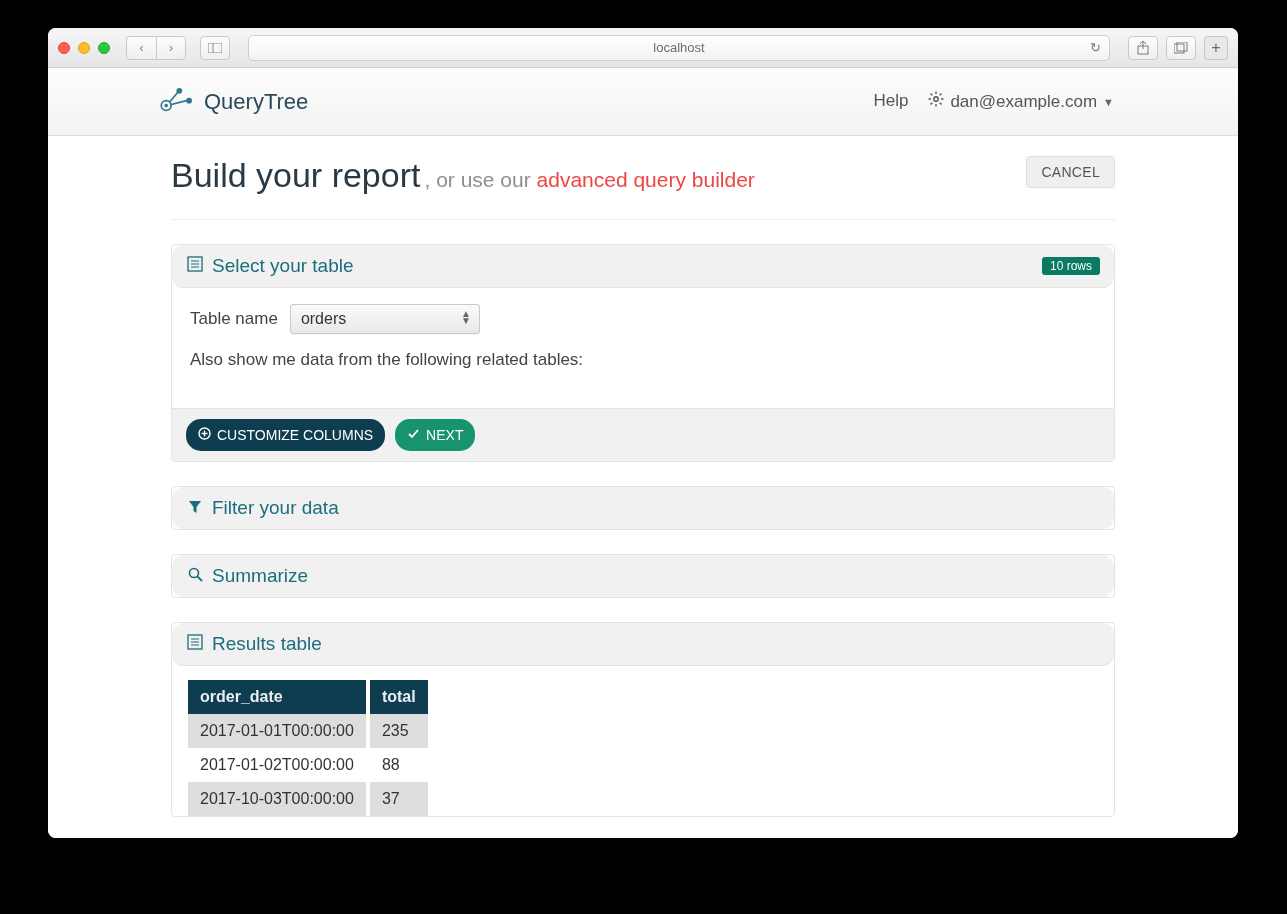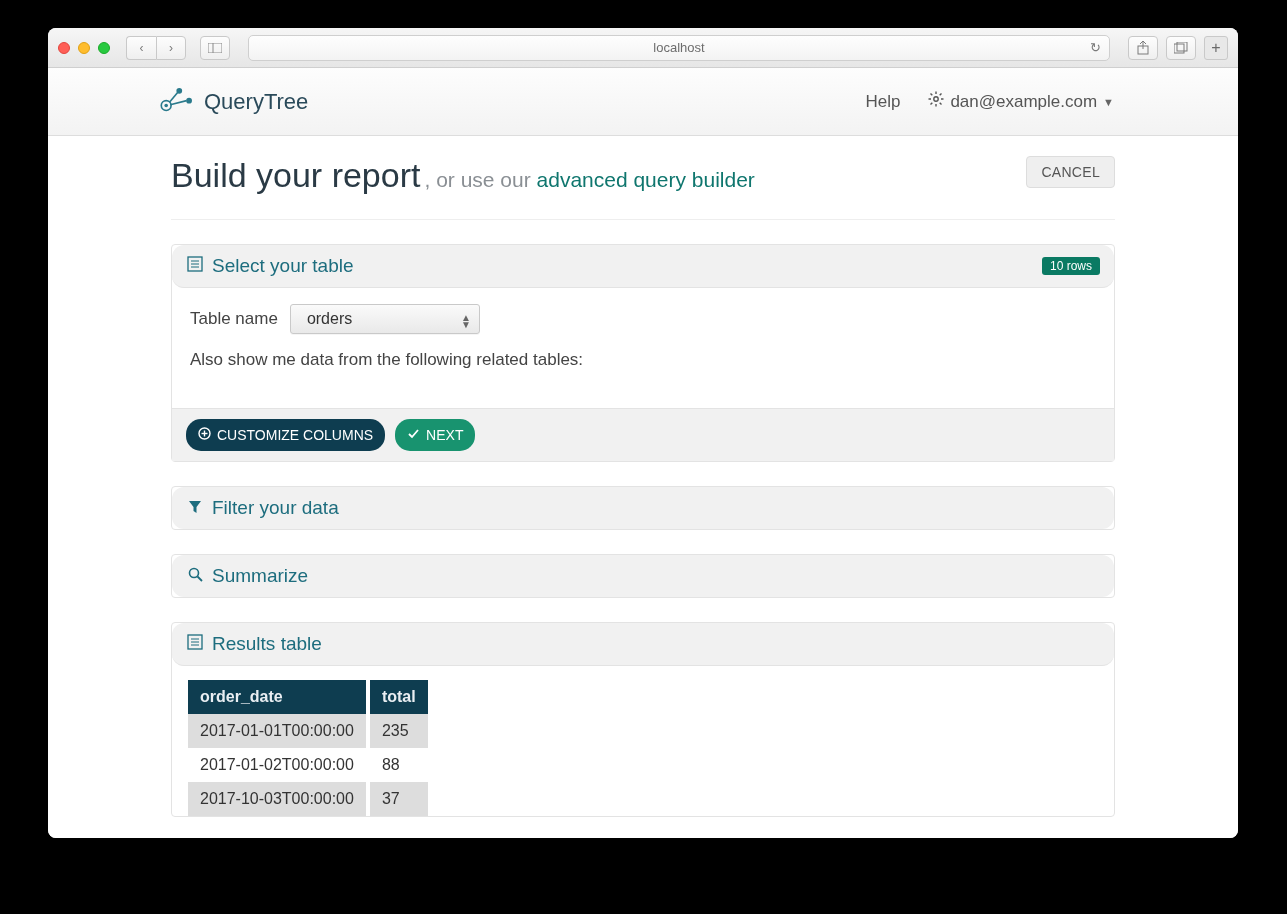--- a/index.html
+++ b/index.html
@@ -89,21 +89,21 @@
     width: 100%;
     display:flex; align-items:center;
     padding-left: 4px;
   }
   .brand {
     display:flex; align-items:center; gap:10px;
     color:#2a4a5a; font-size:22px; font-weight:400;
   }
   .brand svg { width:36px; height:30px; }
   .header-right {
-    margin-left:auto; display:flex; align-items:center; gap:28px;
+    margin-left:auto; display:flex; align-items:flex-start; gap:20px;
     color:#555; font-size:17px;
   }
   .user-menu { display:flex; align-items:center; gap:6px; cursor:pointer;}
   .caret-down { font-size:11px; color:#666; }
 
   .page {
     max-width: 960px;
     margin: 0 auto;
     padding: 20px 8px 0 8px;
   }
@@ -113,21 +113,21 @@
     padding-bottom: 24px;
     margin-bottom: 24px;
   }
   .page-title {
     font-size: 34px; font-weight: 400; color:#2a3a45;
     display:flex; align-items:baseline; flex-wrap:wrap; gap:4px;
   }
   .page-sub {
     font-size: 21px; color:#8a8f94;
   }
-  .page-sub a { color:#0f766e; text-decoration:none; font-size:21px;}
+  .page-sub a { color:#ef4444; text-decoration:none; font-size:21px;}
   .btn-cancel {
     margin-left:auto;
     background:#efefef; border:1px solid #ddd;
     padding:7px 14px; border-radius:4px;
     font-size:14px; color:#555; letter-spacing:0.3px;
     cursor:pointer;
   }
 
   .panel {
     border:1px solid #e3e3e3;
@@ -148,24 +148,24 @@
   .panel-header .icon { color:#1d6d7e; width:18px; text-align:center; }
   .badge {
     margin-left:auto;
     background:#0a7a63; color:#fff;
     font-size:12px; padding:2px 8px; border-radius:3px;
   }
   .panel-body { padding:16px 18px 22px 18px; color:#333; font-size:17px; }
   .form-row { display:flex; align-items:center; gap:12px; margin-bottom:16px;}
   .form-label { color:#444; }
   .select {
-    display:inline-flex; align-items:flex-end;
+    display:inline-flex; align-items:flex-start;
     background:linear-gradient(#fafafa,#e9e9e9);
     border:1px solid #c9c9c9; border-radius:3px;
-    padding:5px 26px 5px 16px; min-width:190px;
+    padding:5px 26px 5px 10px; min-width:190px;
     position:relative; font-size:16px; color:#333;
     box-shadow: 0 1px 0 rgba(0,0,0,0.04);
   }
   .select .select-arrows {
     position:absolute; right:8px; font-size:10px; color:#666; line-height:7px;
     display:flex; flex-direction:column;
   }
   .hint { color:#444; margin-bottom:16px; }
   .checkbox-row { display:flex; align-items:center; gap:8px; font-size:17px; color:#444;}
   .checkbox-row input { width:14px; height:14px; }

